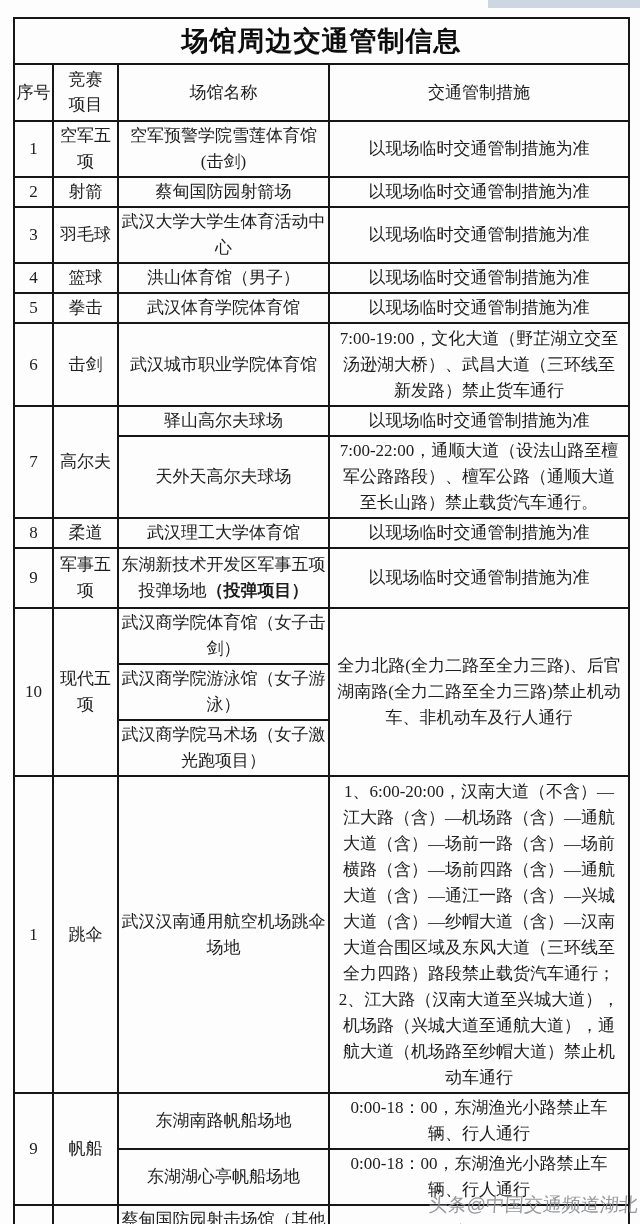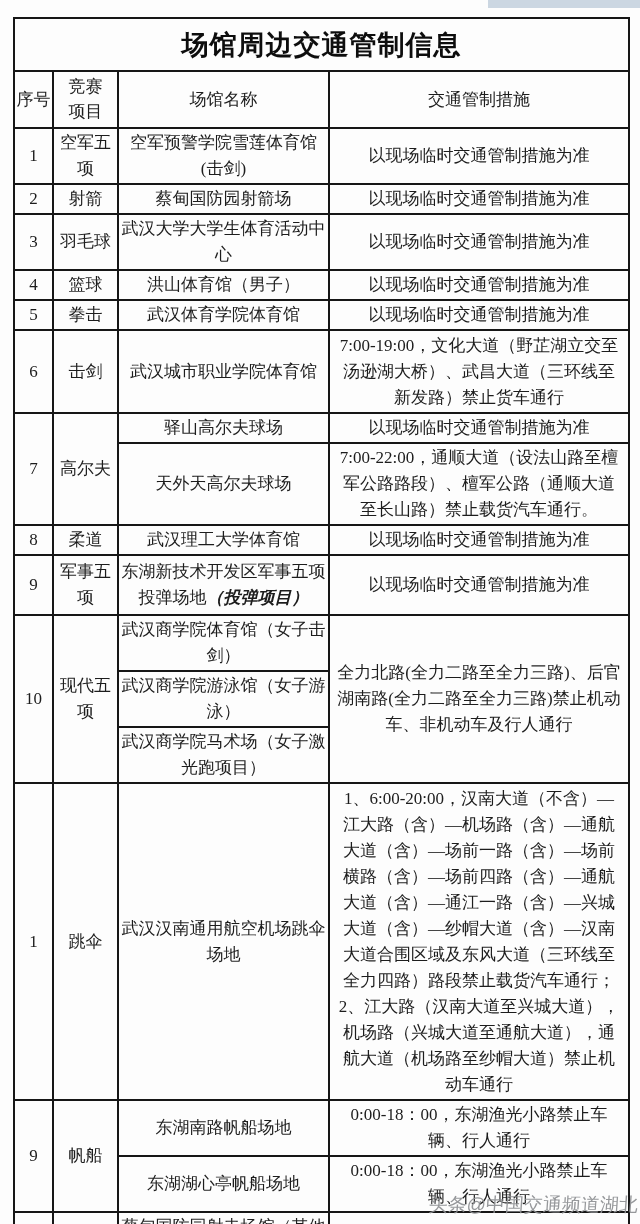--- a/index.html
+++ b/index.html
@@ -22,21 +22,21 @@
     color:#1d1d1d;font-size:17px;line-height:26px;
     padding:1px 0;
     overflow:hidden;
   }
   .tbl .title-cell{
     font-size:27px;font-weight:bold;line-height:30px;letter-spacing:1px;color:#0d0d0d;
   }
   .tbl td.c-no{font-size:17px;}
   .tbl td.c-measure{padding:1px 6px;}
   .hdr-wrap2{display:inline-block;max-width:2.3em;line-height:25px;}
-  .vb{font-weight:bold;font-style:italic;}
+  .vb{font-weight:bold;}
   .vb-block{display:block;font-weight:normal;}
   .m-para{text-align:center;}
   .watermark{
     position:absolute;top:1192px;right:2px;width:215px;
     font-size:19px;line-height:26px;color:#8e9093;opacity:.92;
     text-align:right;transform:skewX(-4deg);
     font-family:"Liberation Sans","DejaVu Sans",sans-serif;
     pointer-events:none;white-space:nowrap;
   }
 </style>
@@ -47,21 +47,21 @@
 
 <table class="tbl">
   <colgroup>
     <col style="width:39px">
       <col style="width:65px">
       <col style="width:211px">
       <col style="width:300px">
   </colgroup>
 
   <tbody>
-      <tr style="height:53px">
+      <tr style="height:46px">
     <td colspan="4" class="title-cell">场馆周边交通管制信息</td>
   </tr>
 
   <tr style="height:57px">
     <td><span class="hdr-wrap2">序号</span></td>
     <td><span class="hdr-wrap2">竞赛项目</span></td>
     <td>场馆名称</td>
     <td>交通管制措施</td>
   </tr>
 

